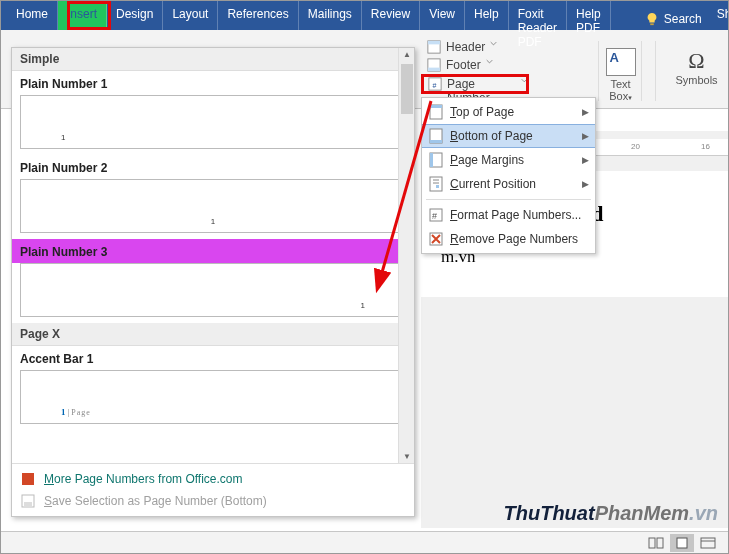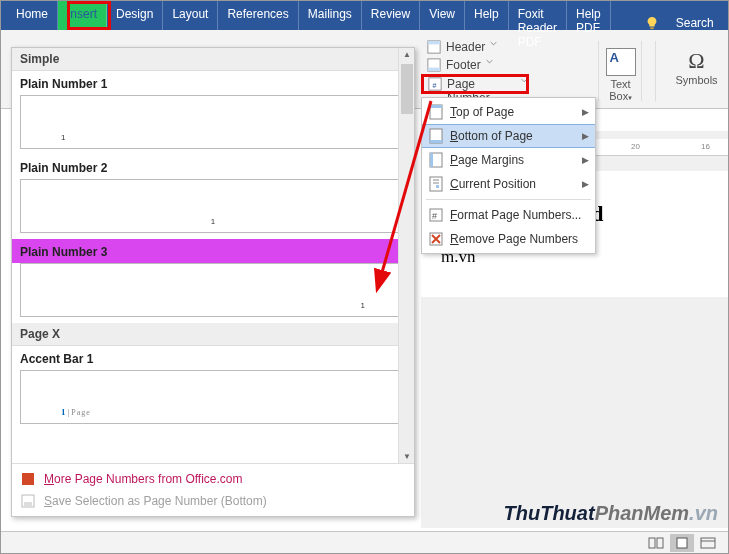--- a/index.html
+++ b/index.html
@@ -31,21 +31,21 @@
   background: #22c55e;
   color: #2b579a;
 }
 .highlight-insert {
   position: absolute;
   left: 66px; top: 0;
   width: 44px; height: 29px;
   border: 3px solid #e3080a;
   pointer-events: none;
 }
-.search-group { display: flex; align-items: flex-end; gap: 17px; padding: 6px 6px 0 6px; margin-left: 28px; }
+.search-group { display: flex; align-items: center; gap: 5px; padding: 6px 6px 0 6px; margin-left: 28px; }
 .bulb { width: 14px; height: 14px; }
 
 .ribbon-body {
   height: 79px;
   background: #f3f3f3;
   border-bottom: 1px solid #c6c6c6;
 }
 
 .hf-panel {
   position: absolute;
@@ -156,21 +156,21 @@
   background: #eee; border-left:1px solid #ddd;
 }
 .gallery-scrollbar .thumb { position:absolute; left:2px; top:16px; width:12px; height:50px; background:#ccc; }
 .gallery-scrollbar .arr { position:absolute; left:4px; font-size:8px; color:#666; }
 .gallery-footer {
   border-top: 1px solid #ddd;
   padding: 4px 0;
 }
 .gallery-footer .f-row {
   display: flex; align-items: center; gap: 8px;
-  padding: 3px 8px; font-size: 12px; color: #be185d;
+  padding: 3px 8px; font-size: 12px; color: #0f766e;
 }
 .gallery-footer .f-row.disabled { color: #a0a0a0; }
 .gallery-footer .f-icon { width:16px; height:16px; }
 
 .arrow-svg {
   position: absolute;
   left: 365px; top: 95px;
   z-index: 7;
   pointer-events: none;
 }

